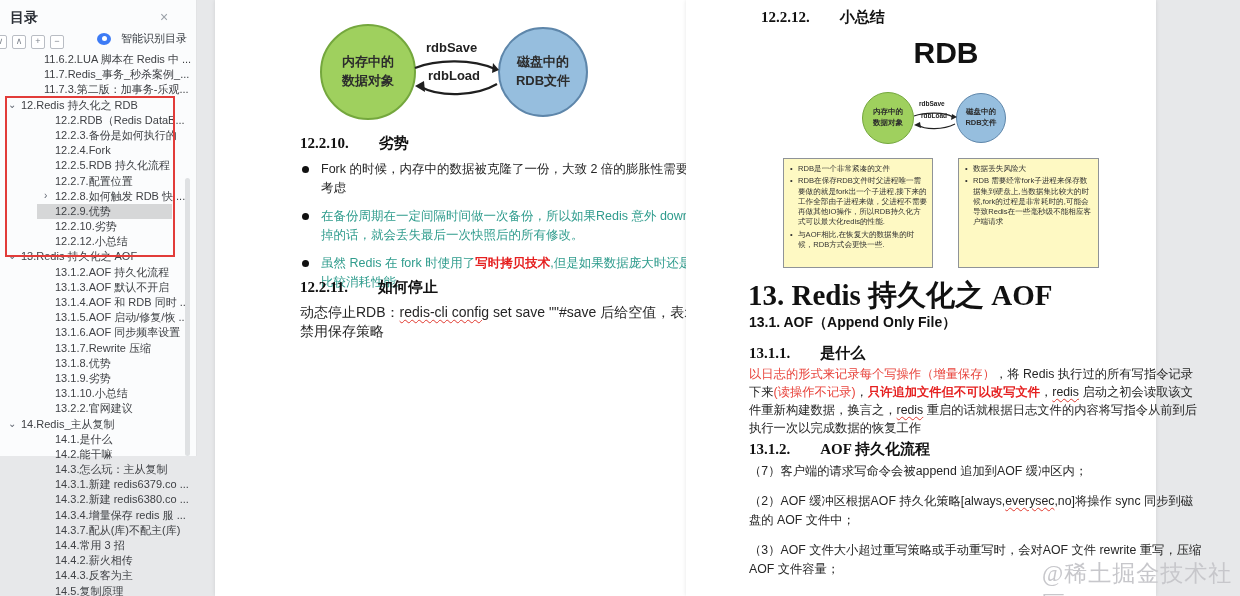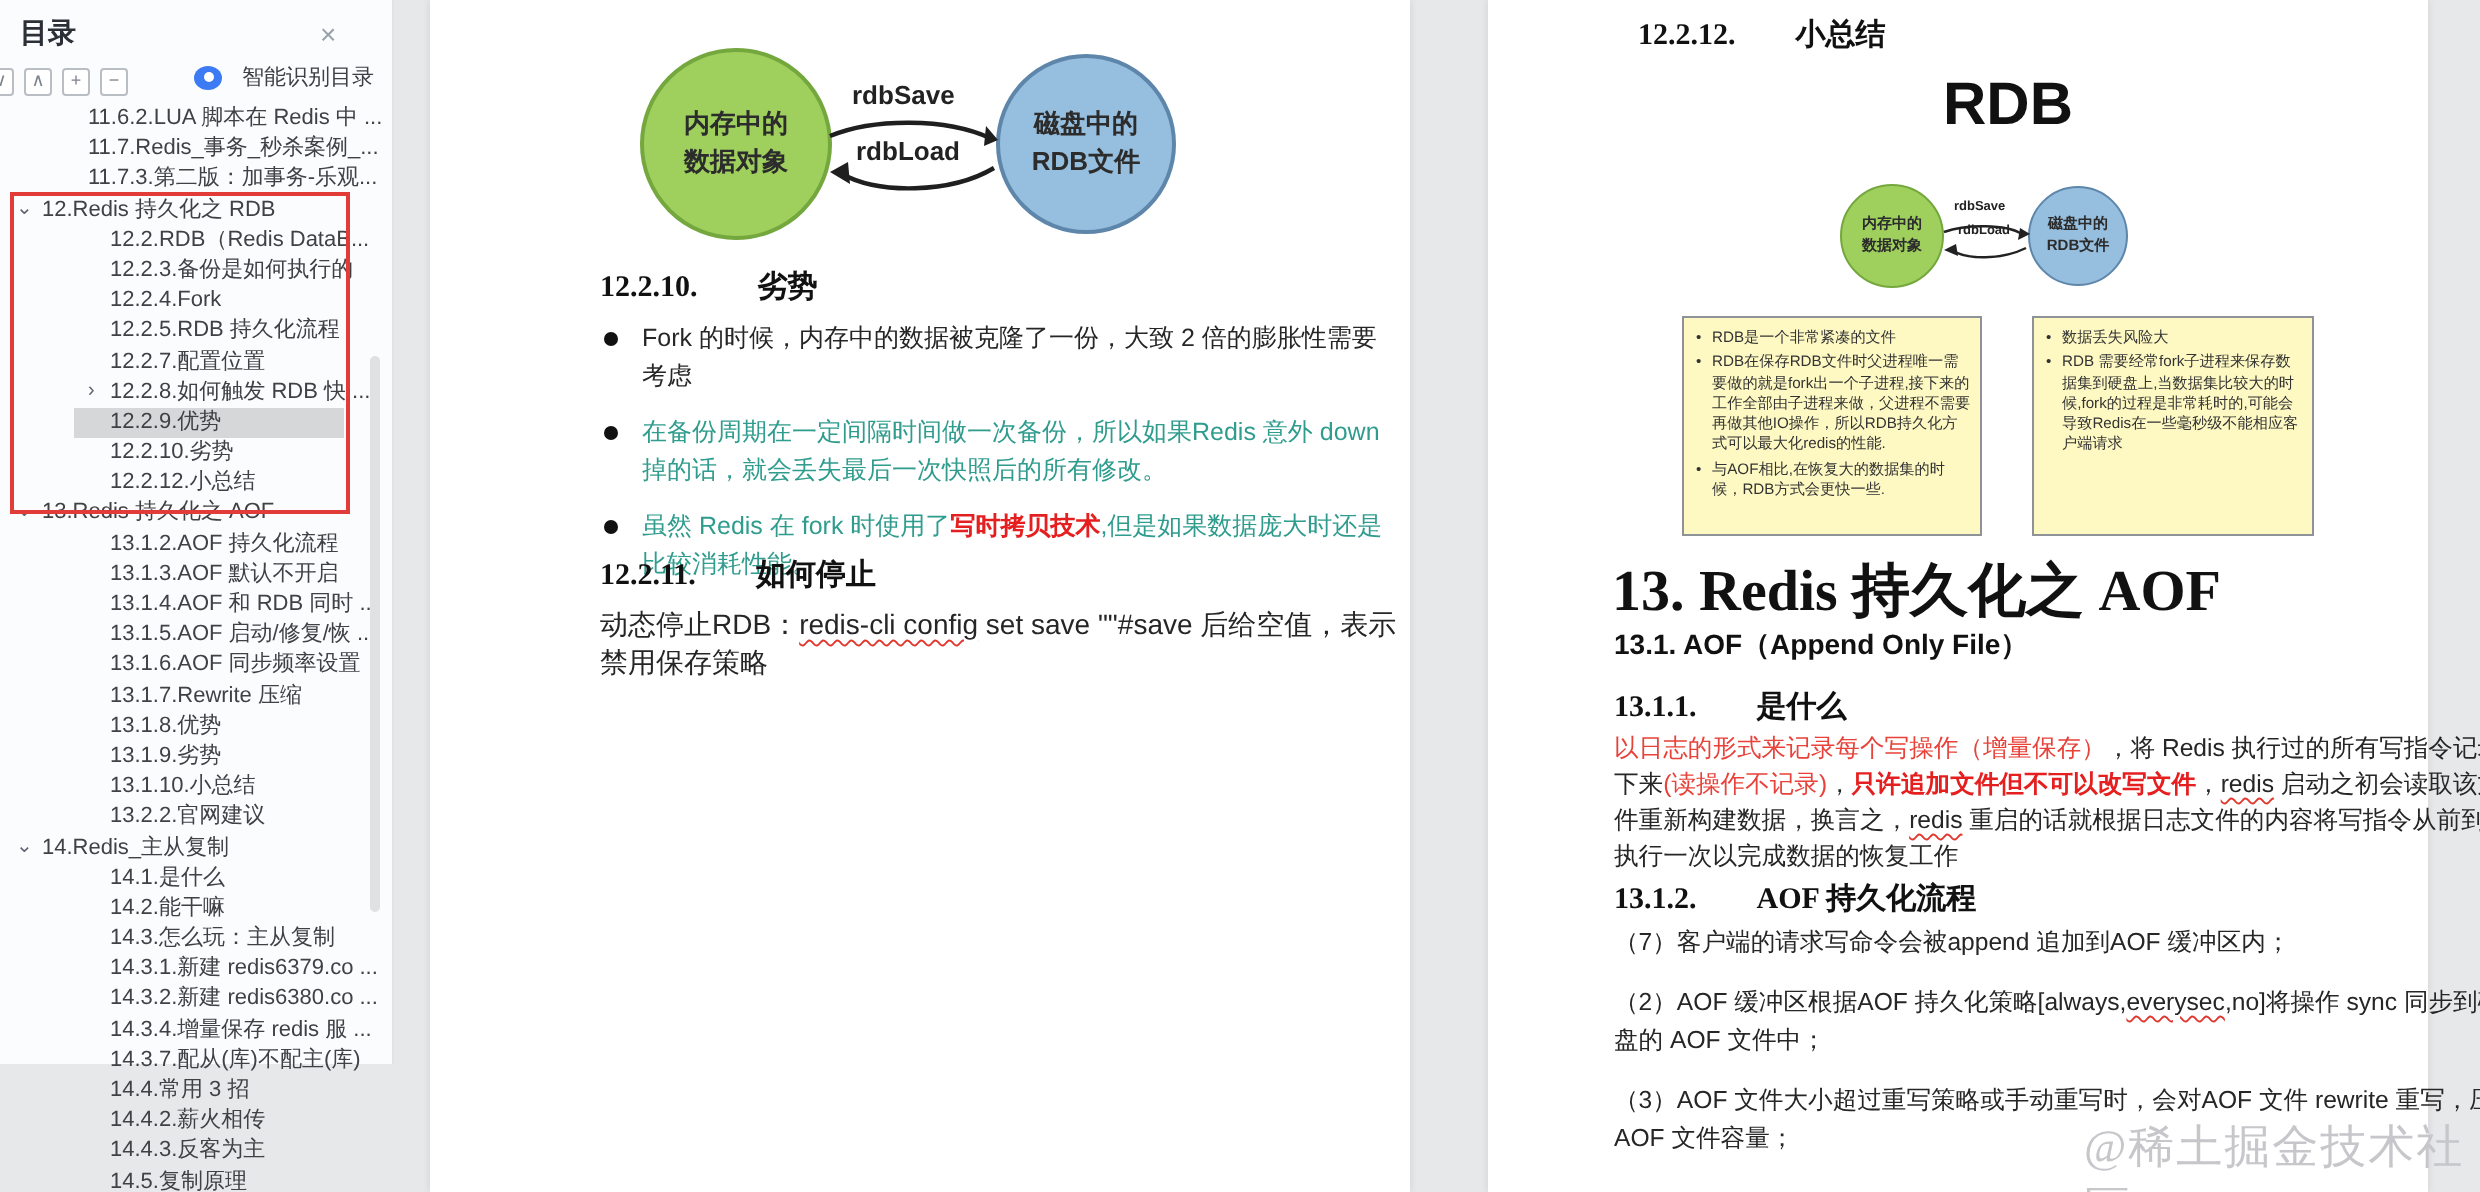--- a/index.html
+++ b/index.html
@@ -1,19 +1,19 @@
 <!DOCTYPE html>
 <html><head>
 <meta charset="utf-8">
 <style>
   html,body{margin:0;padding:0}
   body{width:1240px;height:596px;overflow:hidden;position:relative;background:#e7e8ea;
        font-family:"Liberation Sans","DejaVu Sans",sans-serif;}
   
-  #sidebar{position:absolute;left:0;top:0;width:196px;height:532px;background:#fbfcfd;
+  #sidebar{position:absolute;left:0;top:0;width:196px;height:456px;background:#fbfcfd;
            border-right:1px solid #e2e3e5;z-index:5}
   .sb-header{position:absolute;top:8px;left:10px;right:8px;height:20px}
   .sb-title{font-size:14px;font-weight:bold;color:#2b2f36}
   .sb-close{position:absolute;left:150px;top:1px;font-size:14px;color:#9aa0a8;cursor:pointer}
   .sb-tools{position:absolute;top:30px;left:0;right:0;height:16px}
   #tool-icons{position:absolute;left:-7px;top:0;white-space:nowrap}
   .tbox{display:inline-block;width:12px;height:12px;border:1px solid #b9bdc4;border-radius:2px;
         margin-right:5px;font-size:9px;line-height:11px;text-align:center;color:#7d838c;
         background:#fff}
   .smart{position:absolute;right:9px;top:1px;font-size:11px;color:#3c4046;display:flex;
@@ -28,21 +28,21 @@
   .caret{position:absolute;top:-1px;font-size:10px;color:#5f6570}
   .lvl0 .caret{left:8px}.lvl2 .caret{left:44px}
   .selected{background:linear-gradient(to right,transparent 37px,#d6d7d8 37px);margin-right:24px}
   .red-box{position:absolute;left:5px;top:96px;width:166px;height:157px;border:2px solid #e23c39;
            z-index:6;pointer-events:none}
   .sb-scroll{position:absolute;left:185px;top:178px;width:5px;height:278px;background:#dfe1e3;
              border-radius:3px;z-index:7;cursor:pointer}
   
   .page{position:absolute;top:0;height:596px;background:#fff;box-shadow:0 0 4px rgba(0,0,0,.10)}
   #page1{left:215px;width:490px}
-  #page2{left:744px;width:470px}
+  #page2{left:686px;width:470px}
   
   .circ{position:absolute;border-radius:50%;display:flex;align-items:center;justify-content:center;
         text-align:center;font-weight:bold;color:#2c2c2c}
   .circ span{line-height:1.45}
   .d1{position:absolute;left:85px;top:14px;width:310px;height:120px}
   .d1 .green{left:20px;top:10px;width:92px;height:92px;font-size:13px;background:#9fd05e;border:2px solid #74a73d}
   .d1 .blue{left:198px;top:13px;width:86px;height:86px;font-size:13px;background:#96bede;border:2px solid #5e86aa}
   .d1 .circ span{width:4.3em}
   .arr1{position:absolute;left:113px;top:40px;width:86px;height:50px;stroke:#1f1f1f;stroke-width:2.2;fill:none}
   .arr1 polygon{fill:#1f1f1f;stroke:none}

